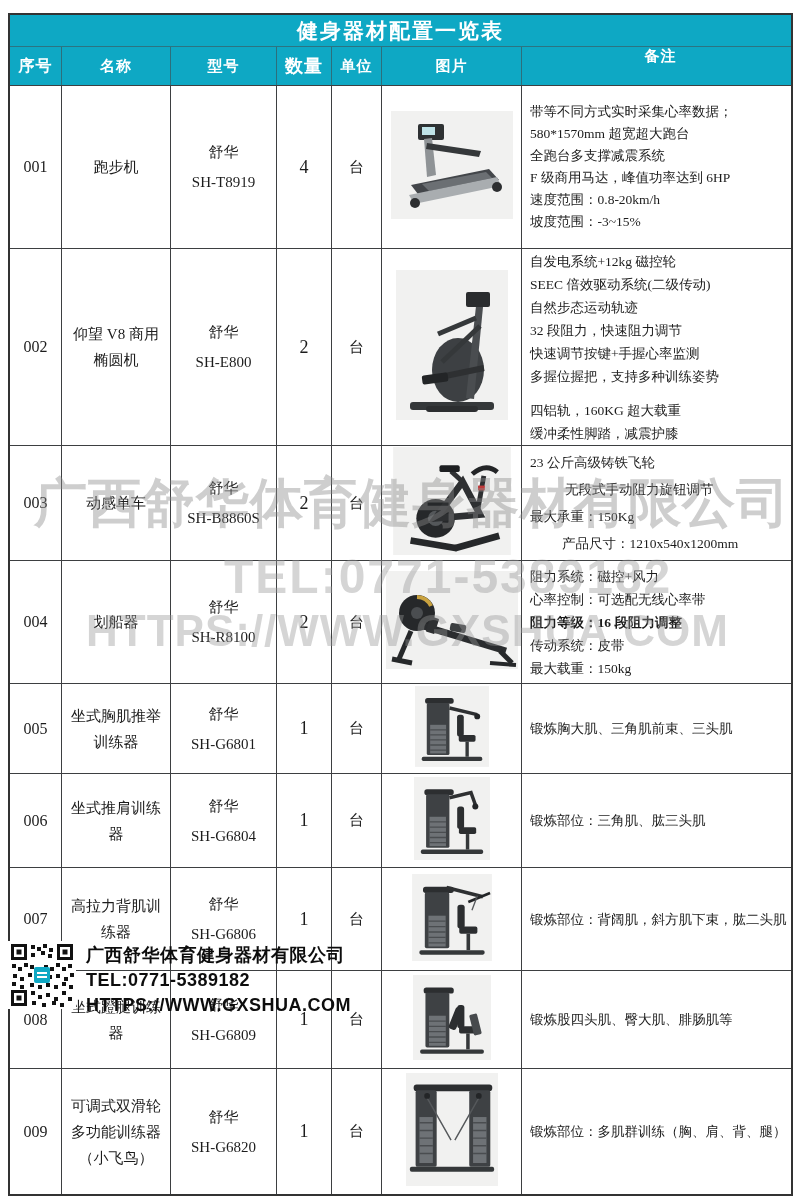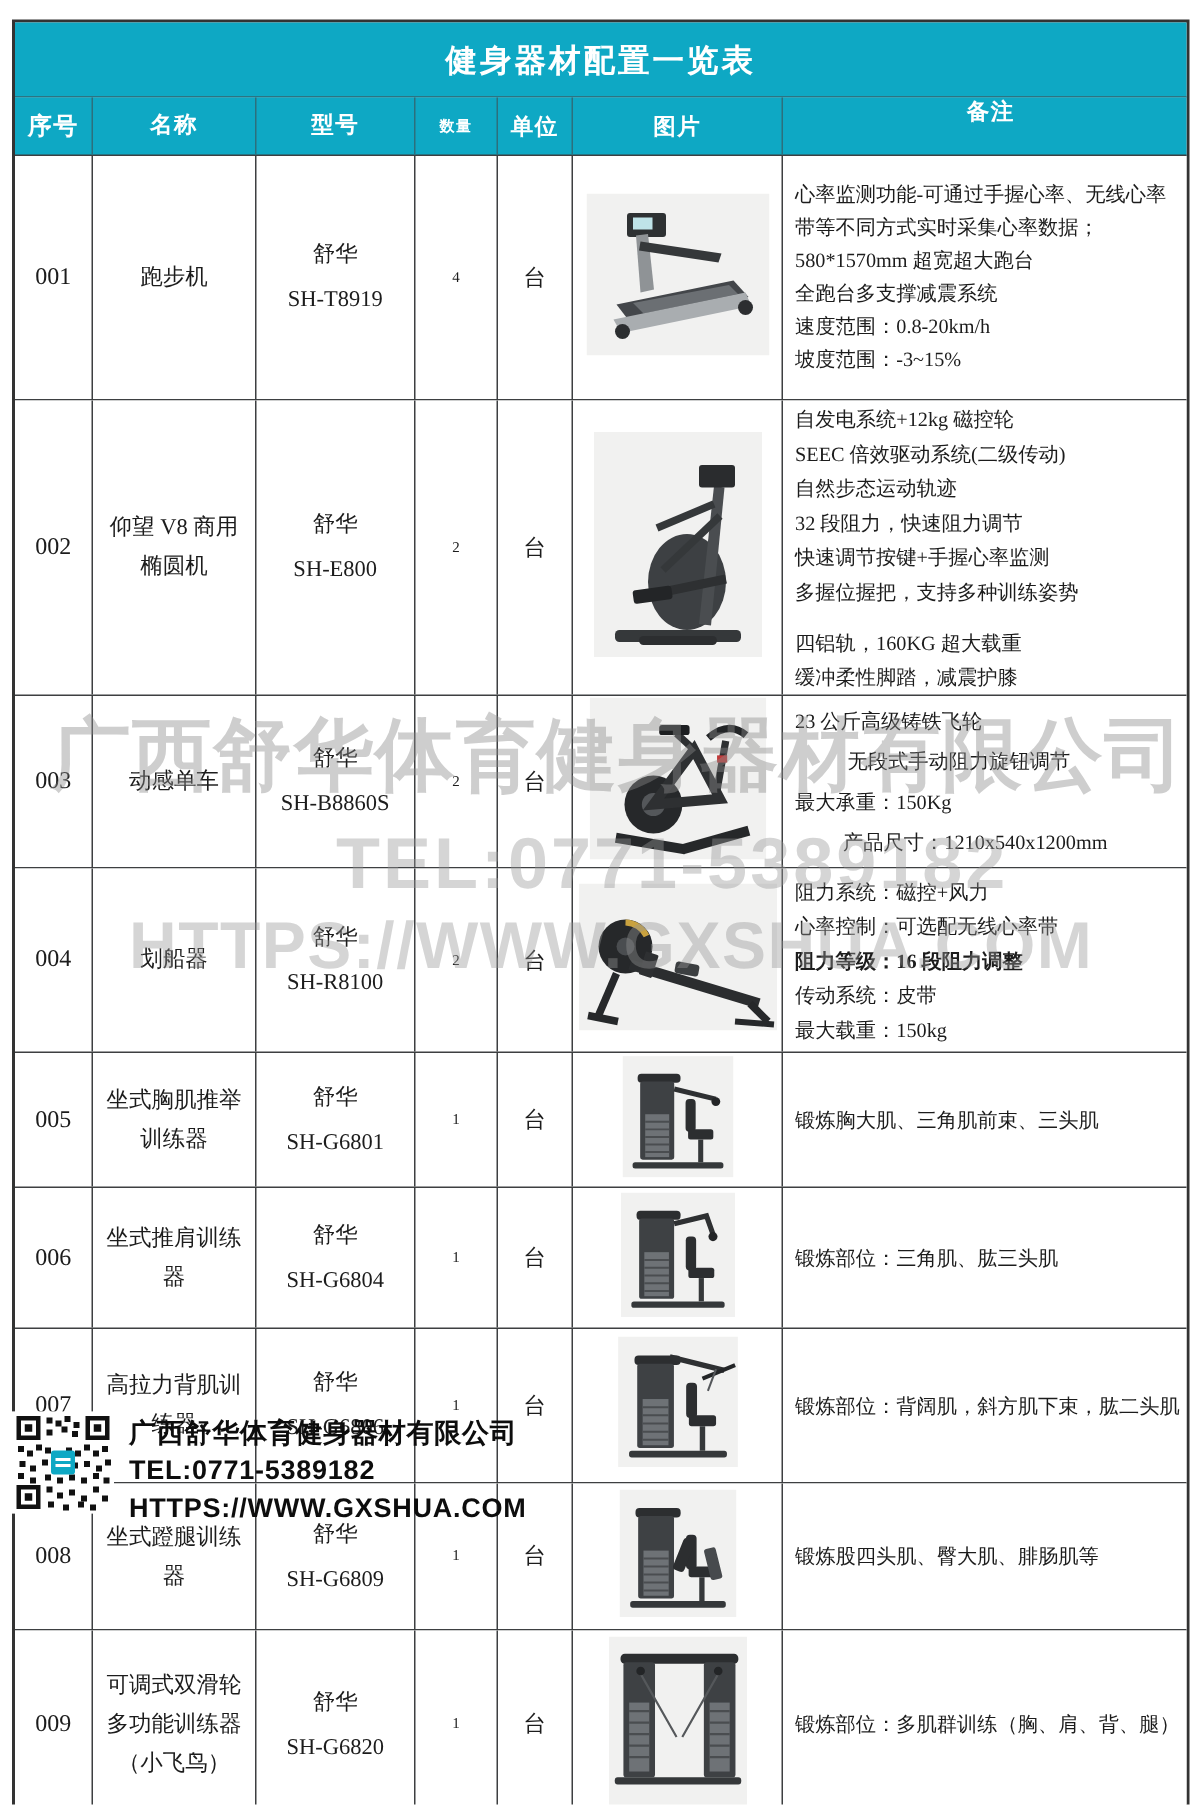--- a/index.html
+++ b/index.html
@@ -5,35 +5,35 @@
   :root{
     --teal:#0ea8c4;
     --border:#3d3f41;
     --text:#1c1c1c;
   }
   *{box-sizing:border-box;margin:0;padding:0}
   body{background:#fff;font-family:"Liberation Serif","DejaVu Serif",serif;color:var(--text)}
   .page{position:relative;width:800px;height:1203px;background:#fff;overflow:hidden}
 
   .tablewrap{position:absolute;left:8px;top:13px;width:785px;border:2px solid #333;background:#fff}
-  .titlebar{height:50px;background:var(--teal);border-bottom:1px solid #2c7482;display:flex;align-items:center;justify-content:center}
+  .titlebar{height:32px;background:var(--teal);border-bottom:1px solid #2c7482;display:flex;align-items:center;justify-content:center}
   .titlebar span{color:#fff;font-family:"Liberation Sans","DejaVu Sans",sans-serif;font-weight:700;font-size:21px;letter-spacing:2px}
   .headrow{height:39px;background:var(--teal);border-bottom:1px solid var(--border);display:flex}
   .hc{display:flex;align-items:center;justify-content:center;color:#fff;
       font-family:"Liberation Sans","DejaVu Sans",sans-serif;font-weight:700;font-size:15px;
       letter-spacing:1px;border-right:1px solid #2c6f7c;height:100%}
   .hc:last-child{border-right:none}
 
   .row{display:flex;border-bottom:1px solid var(--border);background:#fff}
   .row:last-child{border-bottom:none}
   .cell{border-right:1px solid var(--border);display:flex;flex-direction:column;align-items:center;justify-content:center;height:100%;overflow:hidden}
   .c-index{width:52px;font-size:16px}
   .c-name{width:109px;font-size:15px;line-height:26px;text-align:center;padding:0 6px}
   .c-model{width:106px;font-size:15px;line-height:30px;text-align:center}
-  .c-qty{width:55px;font-size:10px}
+  .c-qty{width:55px;font-size:18px}
   .c-unit{width:50px;font-size:15px}
   .c-img{width:140px}
   .c-remark{flex:1;border-right:none;align-items:flex-start;padding-left:8px}
   .rline{white-space:nowrap;font-size:13.5px}
 
   .wm{position:absolute;z-index:5;pointer-events:none;white-space:nowrap;
       font-family:"Liberation Sans","DejaVu Sans",sans-serif;font-weight:700;
       color:rgba(138,138,138,.42)}
   #wm1{top:468px;left:34px;font-size:53px;letter-spacing:1px}
   #wm2{top:549px;left:224px;font-size:48px;letter-spacing:2px;color:rgba(150,150,150,.40)}
@@ -81,24 +81,24 @@
                 <path d="M33 28 L41 27 L45 64 L36 66 Z" fill="#8f9396"></path>
                 <path d="M36 32 L90 40 L88 46 L35 38 Z" fill="#35383a"></path>
                 <path d="M20 74 L98 58 L108 69 L30 87 Z" fill="#43464a"></path>
                 <path d="M31 73 L95 61 L101 67 L38 80 Z" fill="#6b6f73"></path>
                 <path d="M18 84 L106 66 L110 75 L23 93 Z" fill="#a9adb0"></path>
                 <circle cx="24" cy="92" r="5" fill="#2c2e30"></circle>
                 <circle cx="106" cy="76" r="5" fill="#2c2e30"></circle>
               </svg></div>
           </div>
           <div class="cell c-remark">
-            <div class="rline" style="line-height: 22px;">心率监测功能-可通过手握心率、无线心率</div>
             <div class="rline" style="line-height: 22px;">带等不同方式实时采集心率数据；</div>
             <div class="rline" style="line-height: 22px;">580*1570mm 超宽超大跑台</div>
             <div class="rline" style="line-height: 22px;">全跑台多支撑减震系统</div>
+            <div class="rline" style="line-height: 22px;">F 级商用马达，峰值功率达到 6HP</div>
             <div class="rline" style="line-height: 22px;">速度范围：0.8-20km/h</div>
             <div class="rline" style="line-height: 22px;">坡度范围：-3~15%</div>
           </div>
         </div>
         <div class="row" style="height: 197px;">
           <div class="cell c-index">002</div>
           <div class="cell c-name">仰望 V8 商用椭圆机</div>
           <div class="cell c-model">
             <div>舒华</div>
             <div>SH-E800</div>

